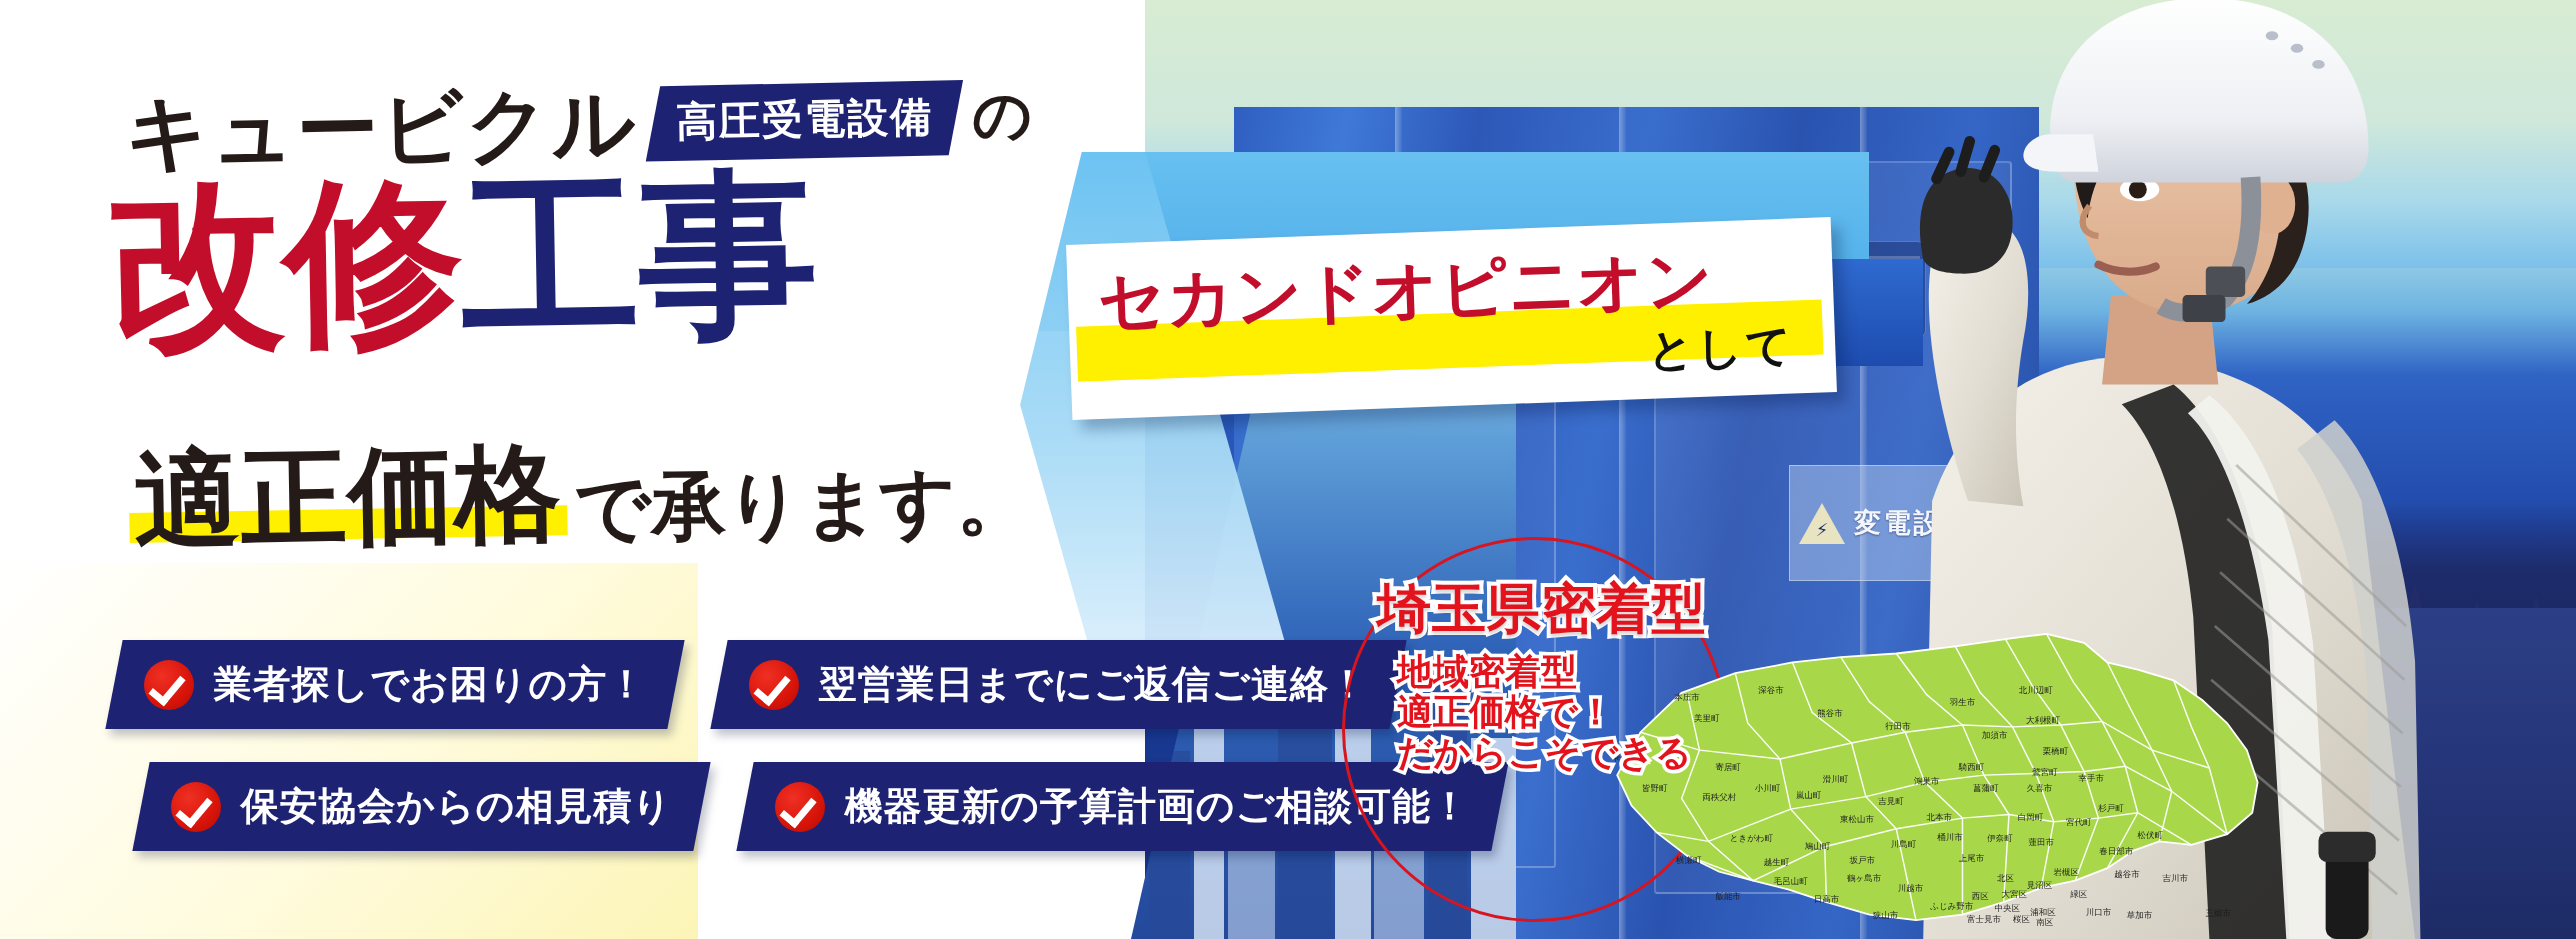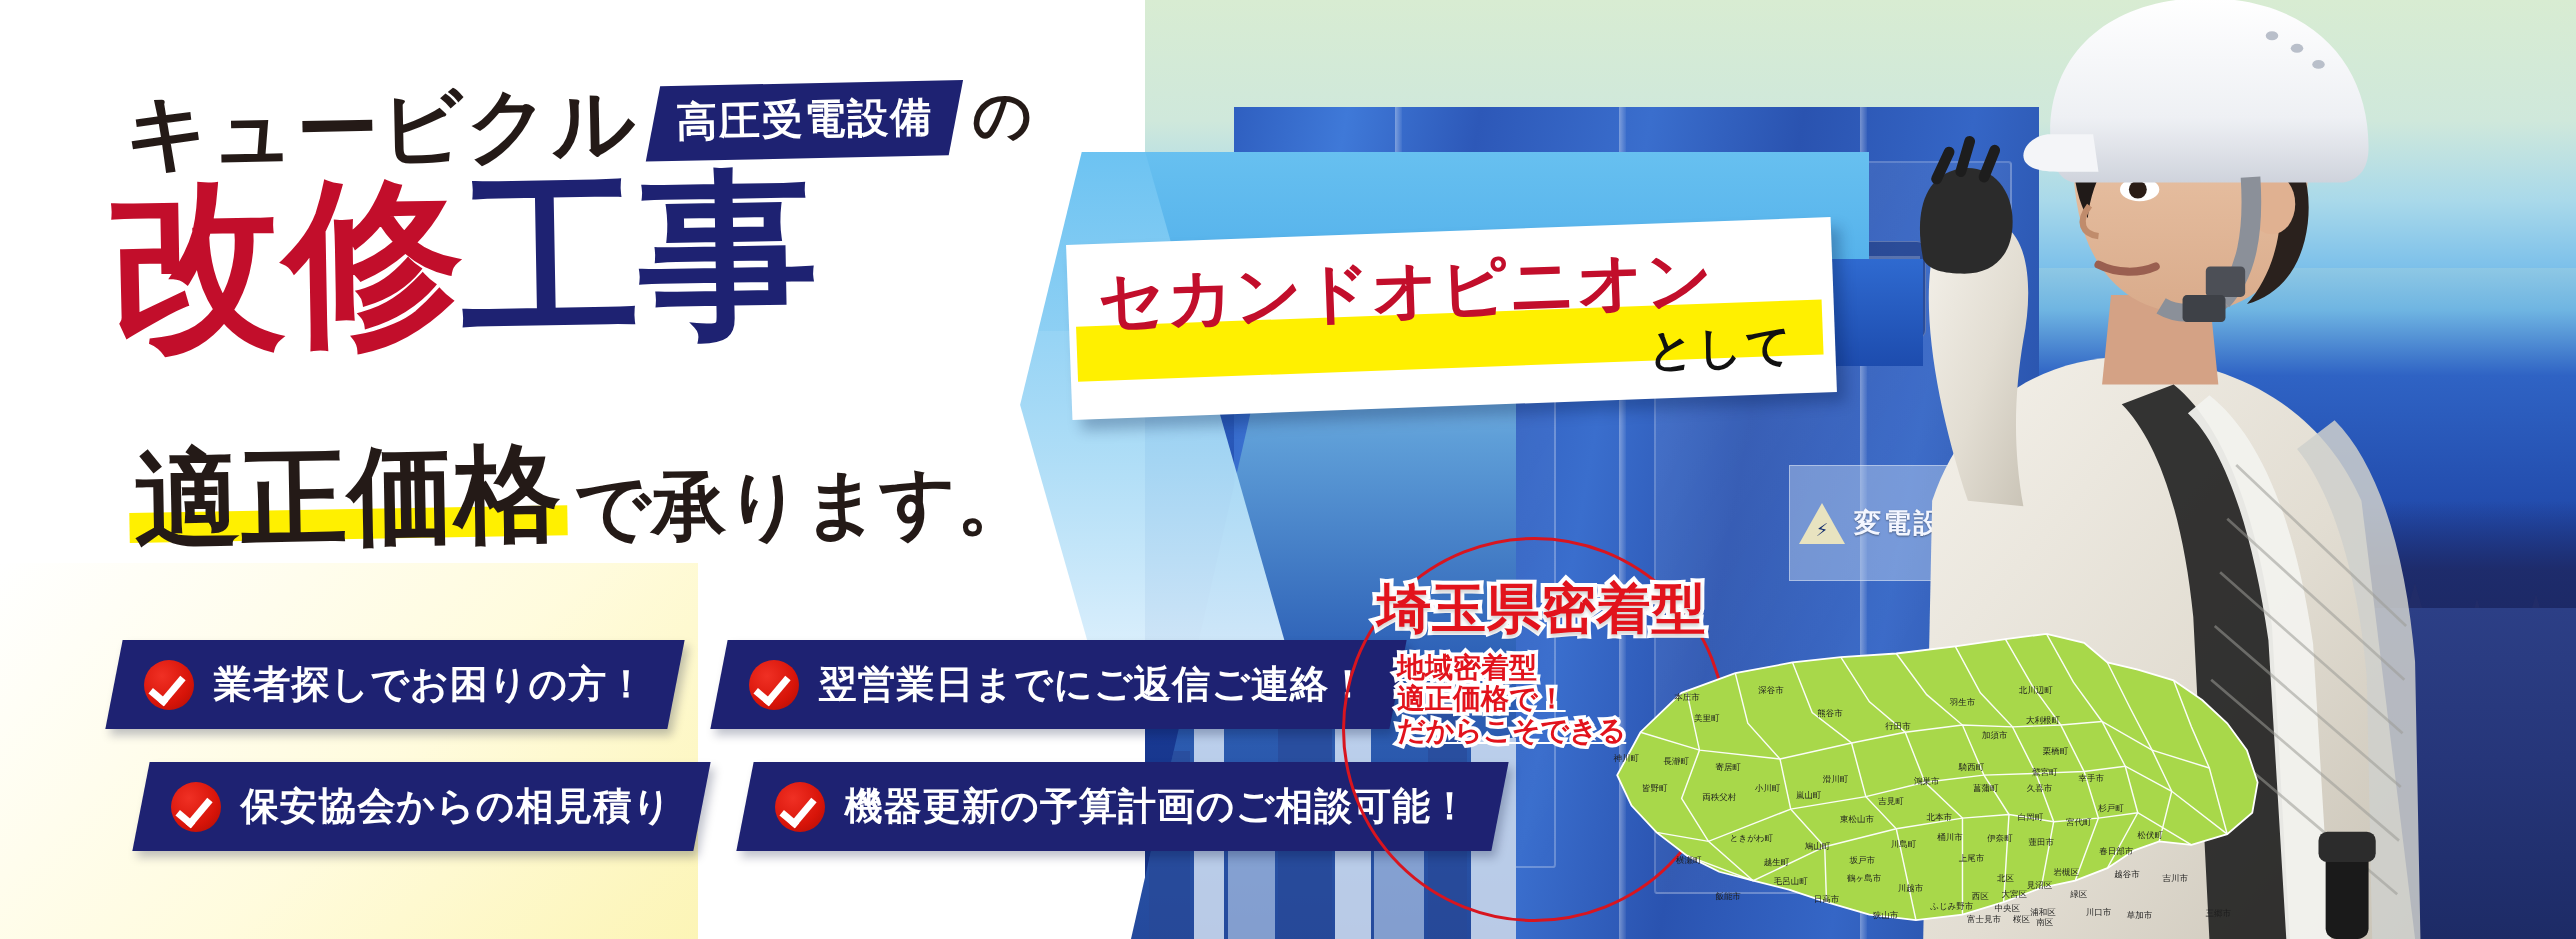--- a/index.html
+++ b/index.html
@@ -250,24 +250,24 @@
     position:absolute; left:45px; top:18px;
     font-size:54px; font-weight:900; color:#e2131c;
     letter-spacing:0.9px; white-space:nowrap;
     font-family:"DejaVu Sans","Liberation Sans",sans-serif;
     -webkit-text-stroke:8px #ffffff; paint-order:stroke fill;
     text-shadow:0 2.7px 3.6px rgba(0,0,0,.18);
     margin-left:8px;
   }
   .saitama-sub {
     position:absolute; left:73px; top:97px;
-    font-size:28px; font-weight:900; color:#e2131c;
+    font-size:36px; font-weight:900; color:#e2131c;
     line-height:1.12; white-space:nowrap;
     font-family:"DejaVu Sans","Liberation Sans",sans-serif;
-    -webkit-text-stroke:7.2px #ffffff; paint-order:stroke fill;text-decoration:underline;
+    -webkit-text-stroke:7.2px #ffffff; paint-order:stroke fill;
   }
   .map-svg { position:absolute; left:277px; top:52px; }
 
   .mlabel { font-size:9.5px; fill:#1d1d1d; font-family:"Liberation Sans",sans-serif; }
 </style>
 </head>
 <body>
 
 <div id="banner">
 

